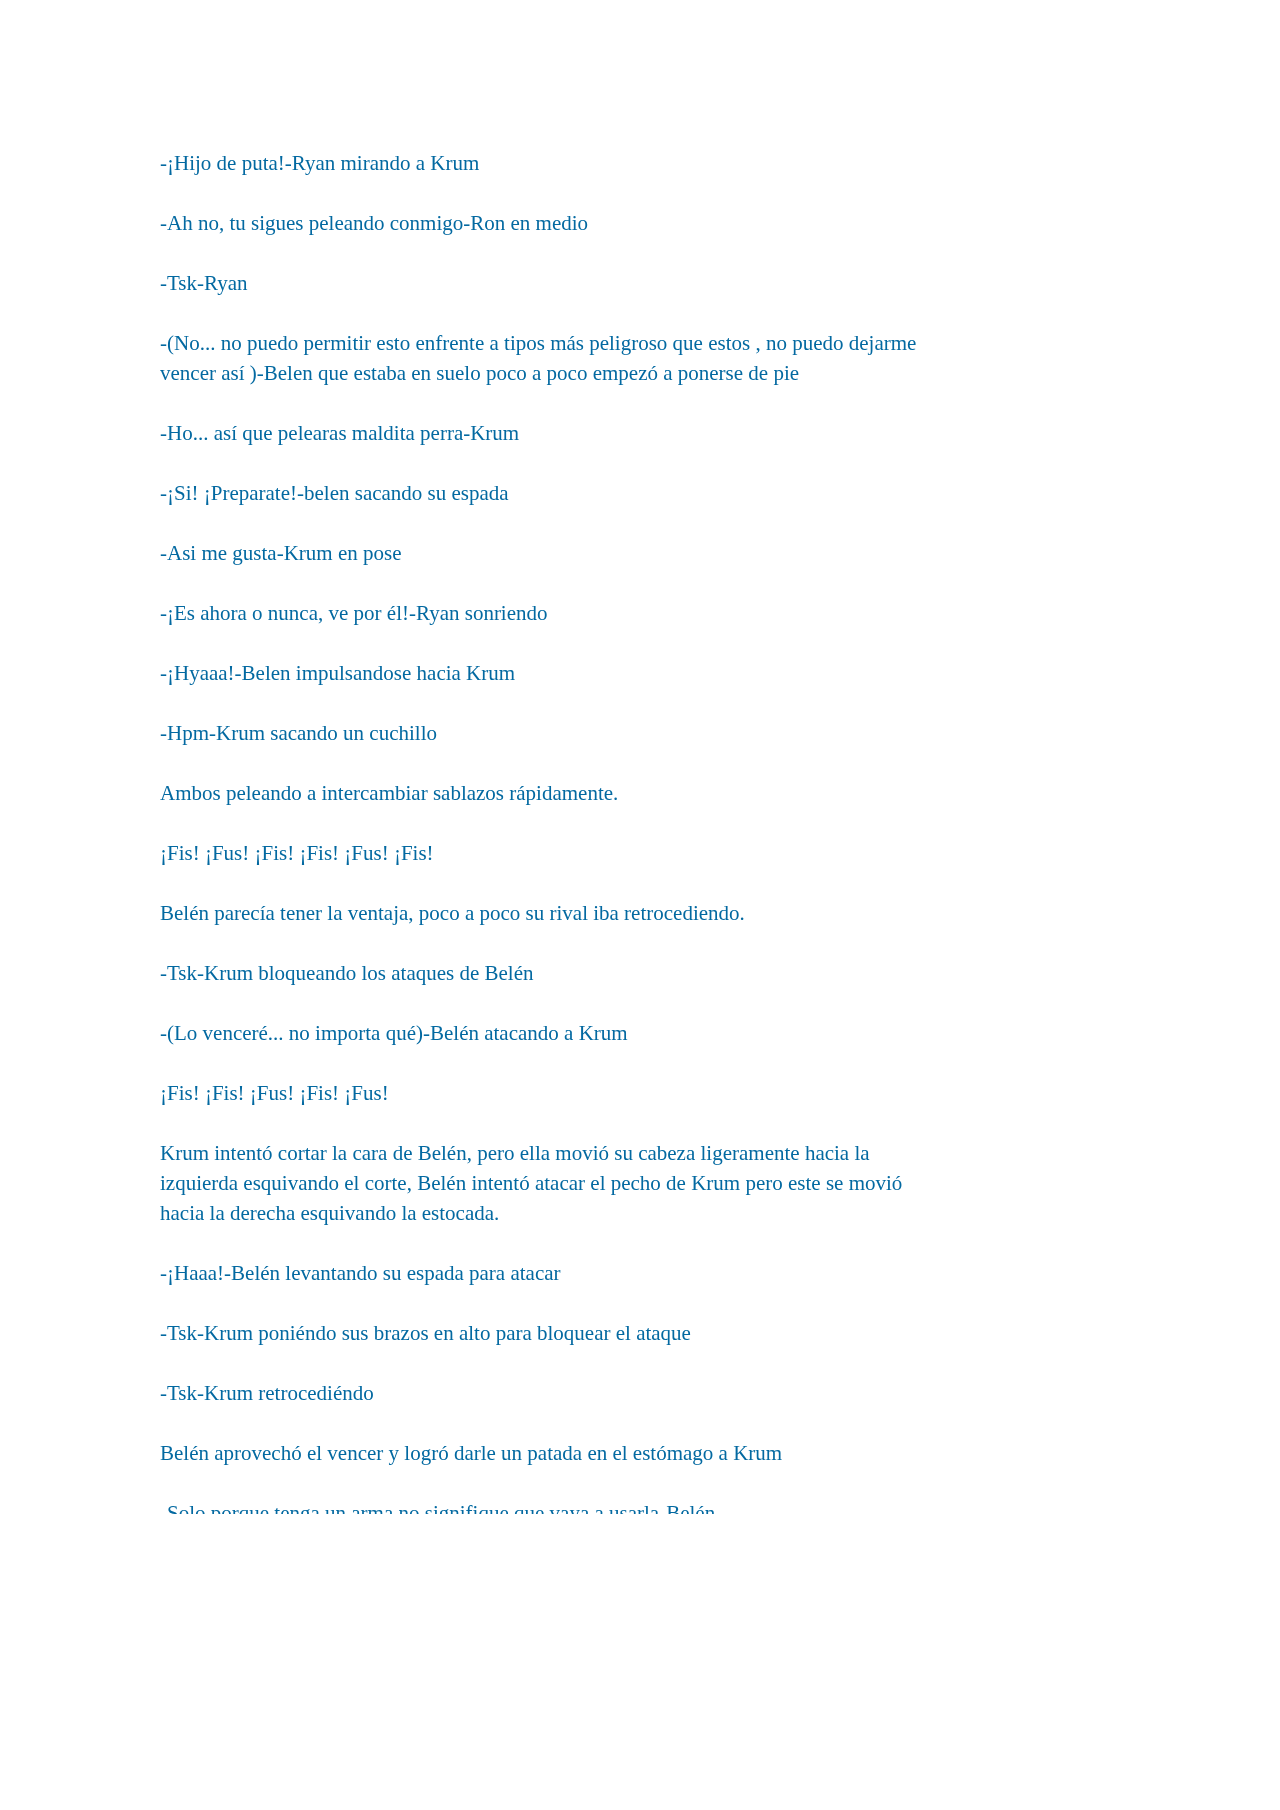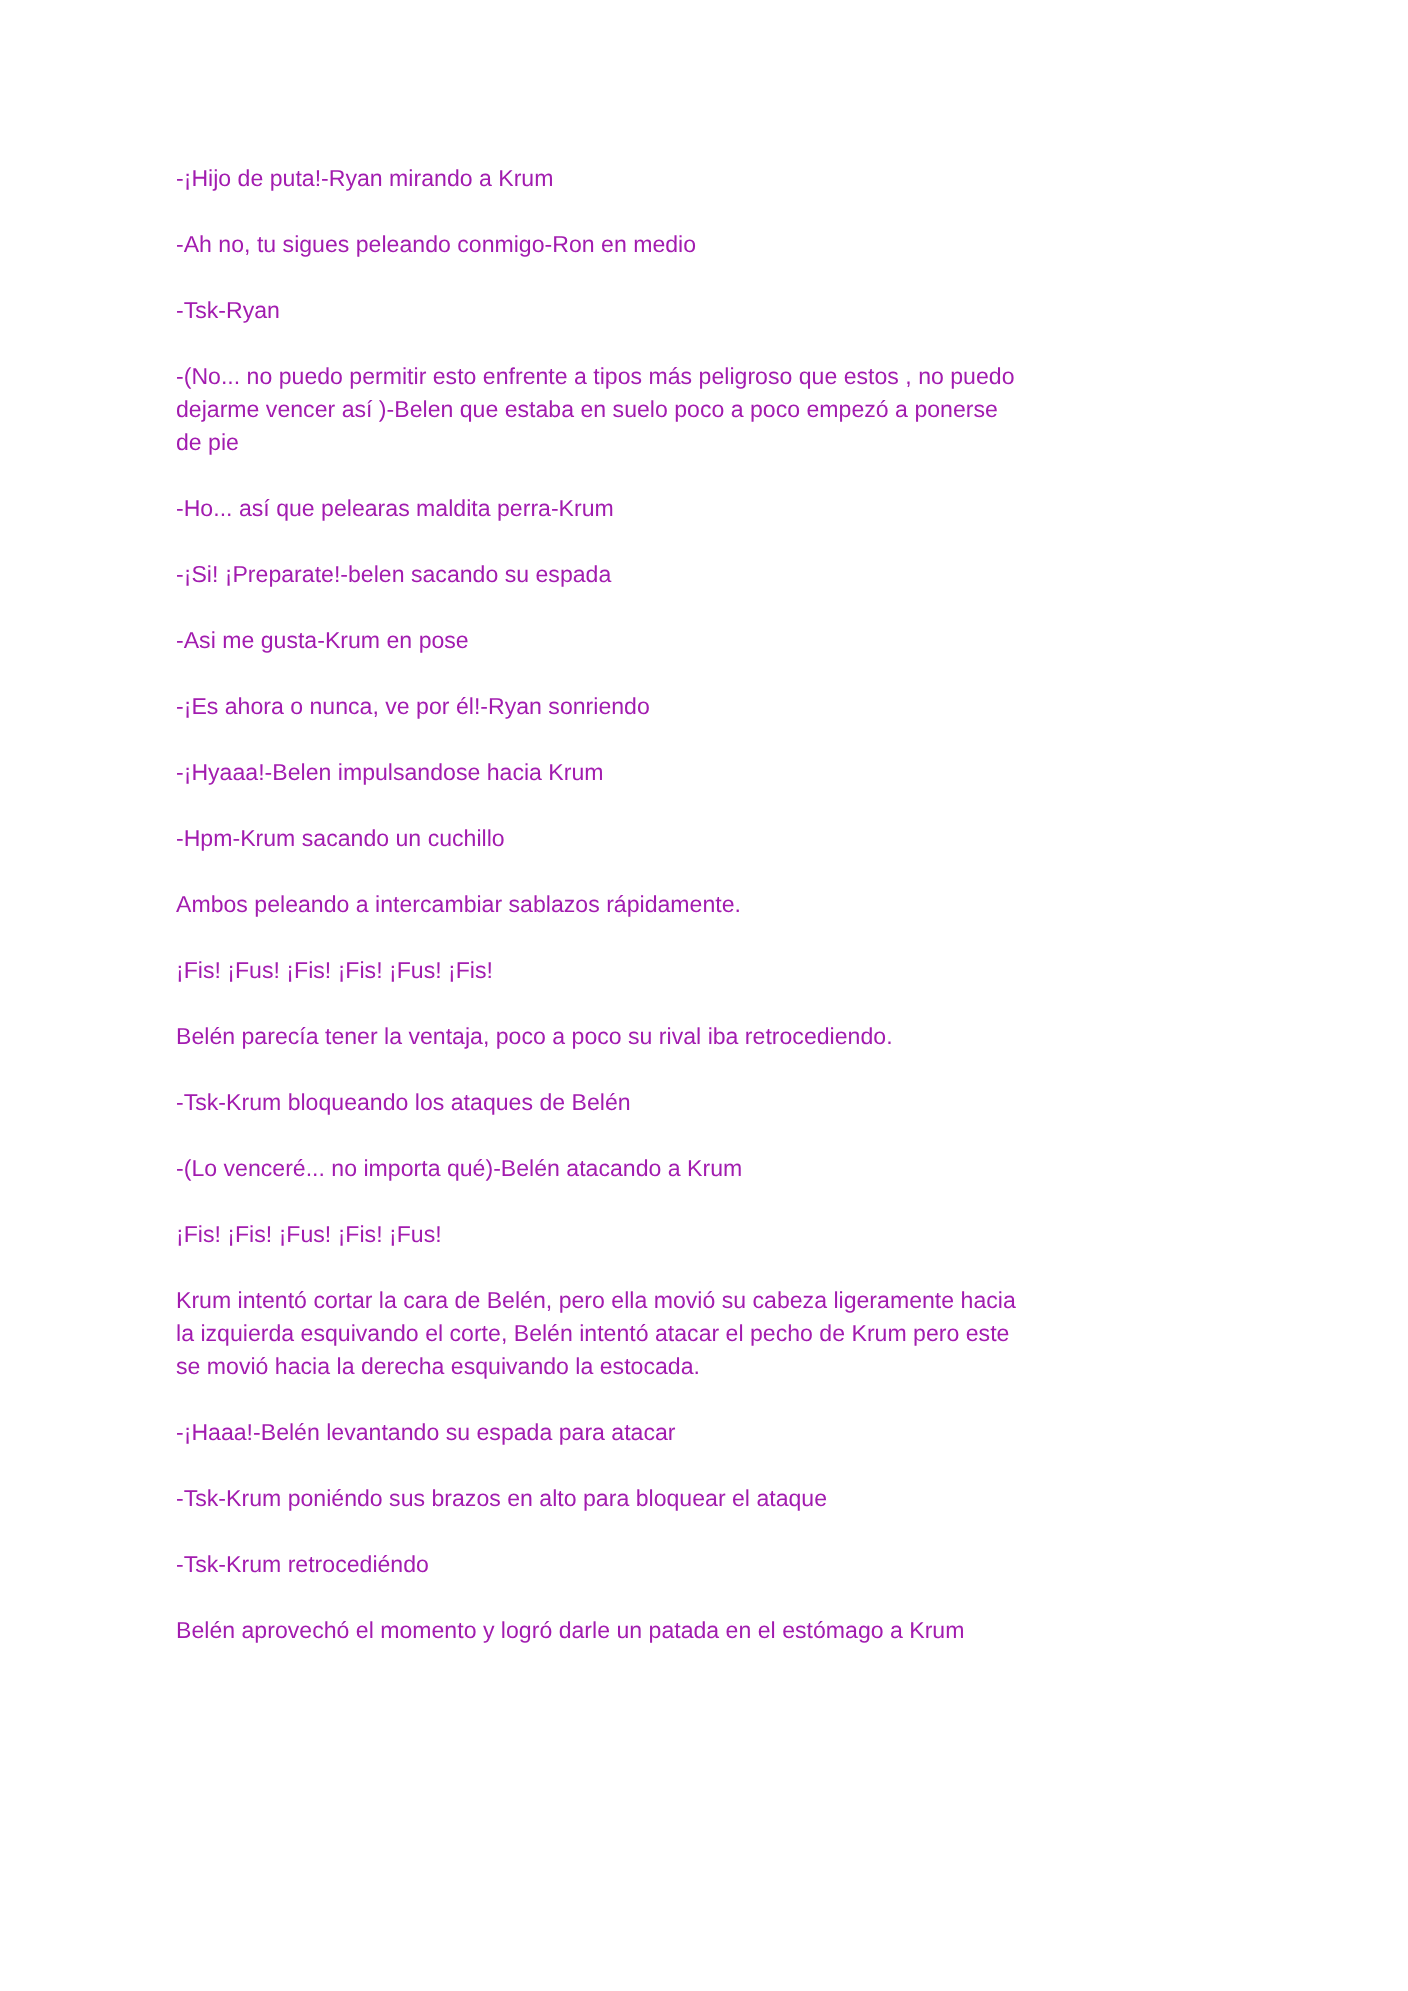--- a/index.html
+++ b/index.html
@@ -6,24 +6,24 @@
     margin: 0;
     padding: 0;
     background: #ffffff;
   }
   .page {
     position: relative;
     width: 1280px;
     height: 1514px;
     background: #ffffff;
     overflow: hidden;
-    font-family: Liberation Sans, sans-serif;
+    font-family: Liberation Serif, serif;
     font-size: 21px;
     line-height: 30px;
-    color: #a21caf;
+    color: #0369a1;
   }
   .content {
     position: absolute;
     top: 148px;
     left: 160px;
     width: 770px;
   }
   .content p {
     margin: 0 0 30px 0;
     padding: 0;
@@ -50,15 +50,16 @@
     <p>Ambos peleando a intercambiar sablazos rápidamente.</p>
     <p>¡Fis! ¡Fus! ¡Fis! ¡Fis! ¡Fus! ¡Fis!</p>
     <p>Belén parecía tener la ventaja, poco a poco su rival iba retrocediendo.</p>
     <p>-Tsk-Krum bloqueando los ataques de Belén</p>
     <p>-(Lo venceré... no importa qué)-Belén atacando a Krum</p>
     <p>¡Fis! ¡Fis! ¡Fus! ¡Fis! ¡Fus!</p>
     <p>Krum intentó cortar la cara de Belén, pero ella movió su cabeza ligeramente hacia la izquierda esquivando el corte, Belén intentó atacar el pecho de Krum pero este se movió hacia la derecha esquivando la estocada.</p>
     <p>-¡Haaa!-Belén levantando su espada para atacar</p>
     <p>-Tsk-Krum poniéndo sus brazos en alto para bloquear el ataque</p>
     <p>-Tsk-Krum retrocediéndo</p>
-    <p>Belén aprovechó el momento y logró darle un patada en el estómago a Krum</p>
+    <p>Belén aprovechó el vencer y logró darle un patada en el estómago a Krum</p>
+    <p>-Solo porque tenga un arma no signifique que vaya a usarla-Belén</p>
   </div>
 </div>
 
 </body></html>

